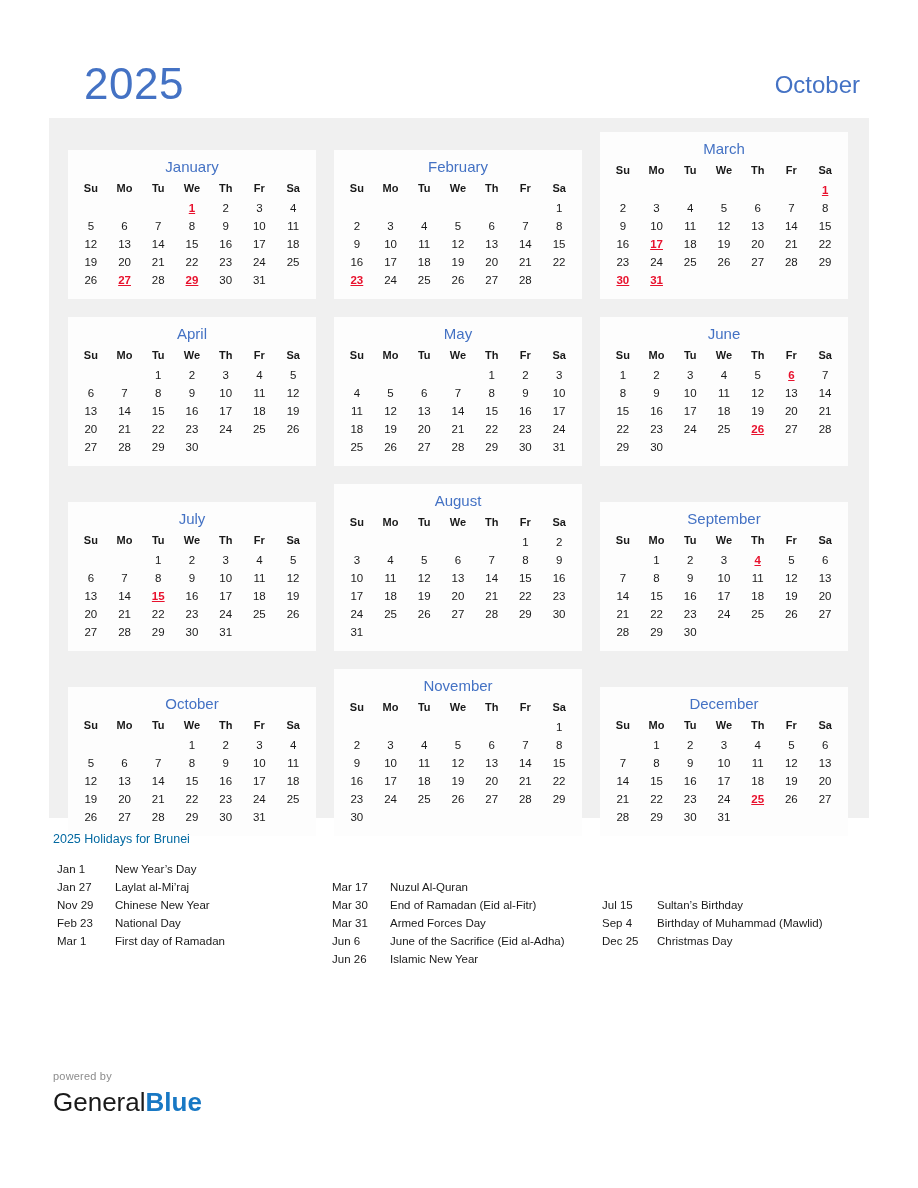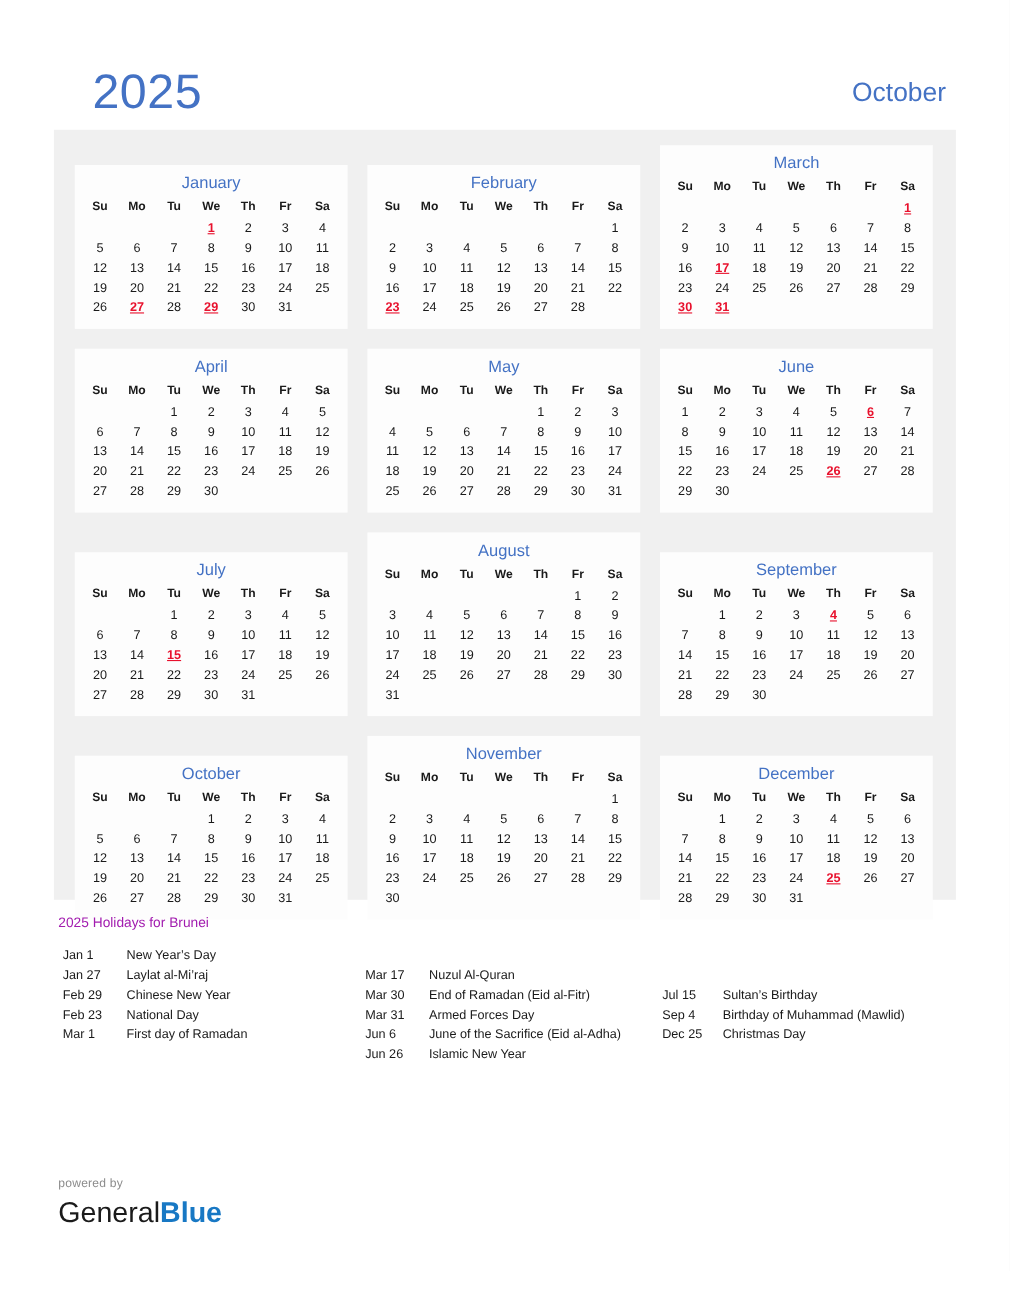--- a/index.html
+++ b/index.html
@@ -116,21 +116,21 @@
     position: absolute;
     left: 0;
     top: 828px;
     width: 918px;
   }
   .holidays-heading {
     position: absolute;
     left: 53px;
     top: 3px;
     font-size: 12.5px;
-    color: #a21caf;
+    color: #0369a1;
     line-height: 16px;
   }
   .holiday-columns {
     position: absolute;
     left: 0;
     top: 32px;
     width: 918px;
   }
   .holiday-col {
     position: absolute;
@@ -987,21 +987,21 @@
       <div class="holiday-col col-0">
         <div class="holiday-item">
           <span class="holiday-date">Jan 1</span>
           <span class="holiday-name">New Year’s Day</span>
         </div>
         <div class="holiday-item">
           <span class="holiday-date">Jan 27</span>
           <span class="holiday-name">Laylat al-Mi’raj</span>
         </div>
         <div class="holiday-item">
-          <span class="holiday-date">Feb 29</span>
+          <span class="holiday-date">Nov 29</span>
           <span class="holiday-name">Chinese New Year</span>
         </div>
         <div class="holiday-item">
           <span class="holiday-date">Feb 23</span>
           <span class="holiday-name">National Day</span>
         </div>
         <div class="holiday-item">
           <span class="holiday-date">Mar 1</span>
           <span class="holiday-name">First day of Ramadan</span>
         </div>

